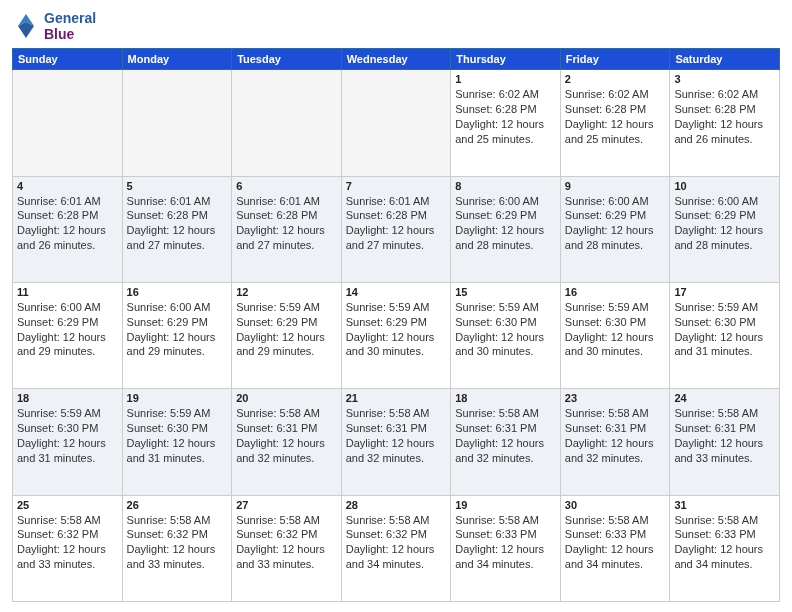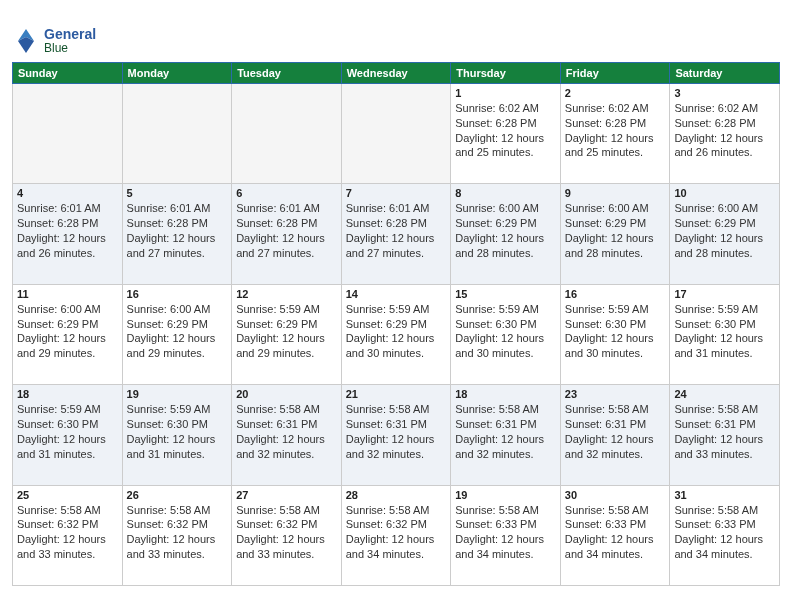--- a/index.html
+++ b/index.html
@@ -6,21 +6,21 @@
     body {
       width: 792px;
       height: 612px;
       font-family: Arial, sans-serif;
       background: #fff;
       overflow: hidden;
     }
     .page {
       width: 792px;
       height: 612px;
-      padding: 26px 12px;
+      padding: 10px 12px;
       display: flex;
       flex-direction: column;
     }
     .header {
       display: flex;
       justify-content: space-between;
       align-items: flex-start;
       margin-bottom: 6px;
     }
     .logo {
@@ -45,21 +45,21 @@
       color: #555;
     }
     .calendar {
       flex: 1;
       border: 1px solid #ccc;
       border-collapse: collapse;
       width: 100%;
       table-layout: fixed;
     }
     .calendar th {
-      background-color: #15803d;
+      background-color: #1d4ed8;
       color: #fff;
       font-size: 11px;
       font-weight: bold;
       text-align: left;
       padding: 4px 5px;
       border: 1px solid #2a6aaa;
     }
     .calendar td {
       border: 1px solid #ccc;
       vertical-align: top;
@@ -98,21 +98,21 @@
       <svg class="logo-icon" viewBox="0 0 28 28">
         <rect x="0" y="0" width="28" height="28" fill="white"></rect>
 
         <polygon points="14,2 22,14 14,10 6,14" fill="#3a7fc1"></polygon>
         <polygon points="14,10 22,14 14,26 6,14" fill="#2c5aa0"></polygon>
       </svg>
       <div>
         <div style="font-size:14px;font-weight:bold;color:#2c5aa0;line-height:1.15;">
           <span style="color:#2c5aa0;">General</span>
         </div>
-        <div style="font-size:12px;font-weight:normal;color:#14532d;line-height:1.15;">Blue</div>
+        <div style="font-size:14px;font-weight:bold;color:#701a75;line-height:1.15;">Blue</div>
       </div>
     </div>
     <div class="title-block">
       <div class="cal-title"></div>
       <div class="cal-subtitle"></div>
     </div>
   </div>
 
   <table class="calendar">
     <thead>

